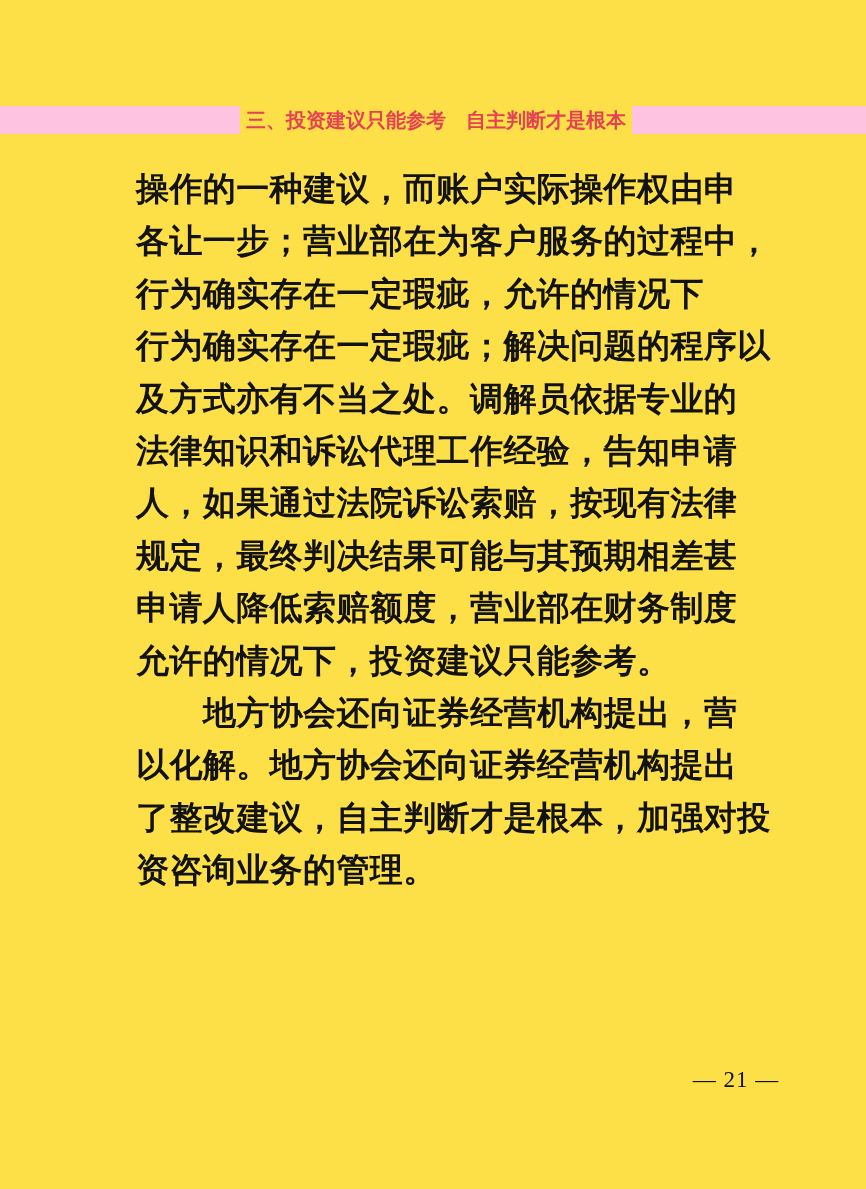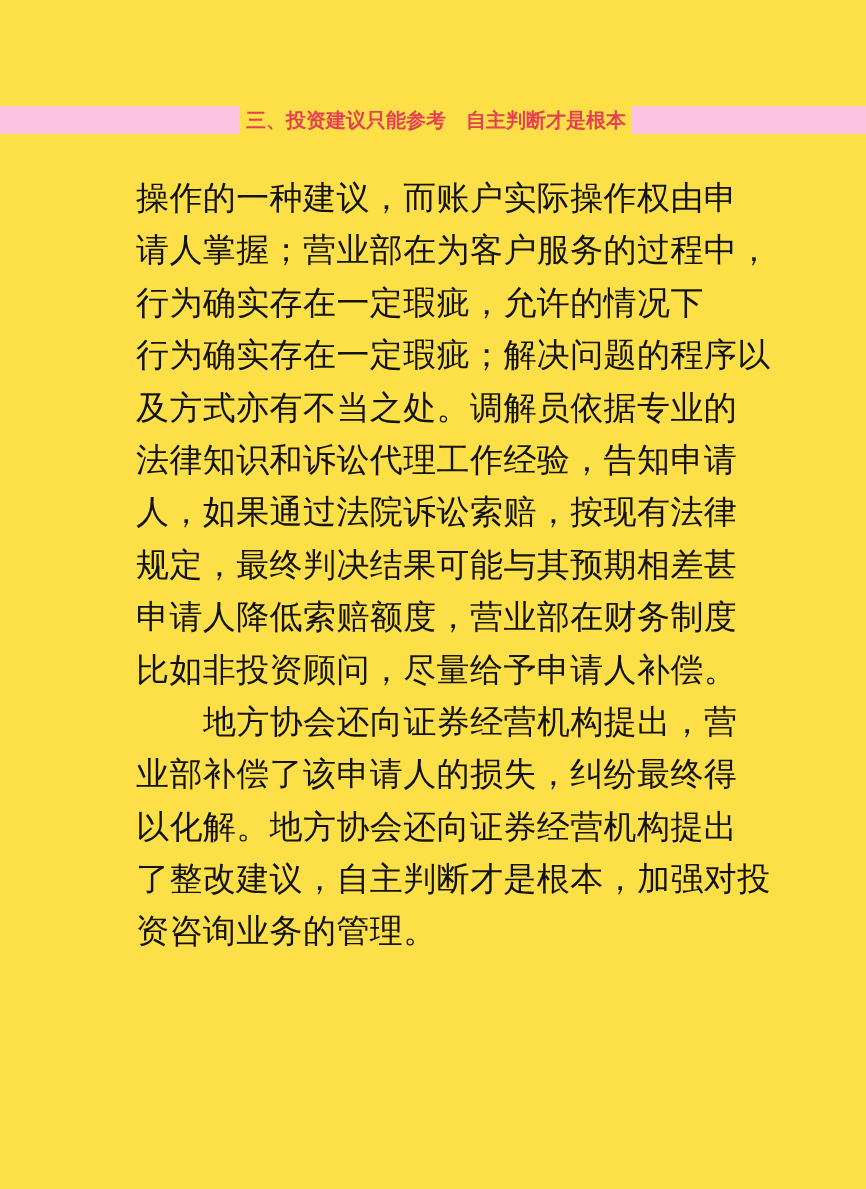--- a/index.html
+++ b/index.html
@@ -31,22 +31,23 @@
     font-family: "Liberation Sans", "DejaVu Sans", sans-serif;
     font-weight: bold;
     font-size: 20px;
     letter-spacing: 0px;
     white-space: nowrap;
   }
   
   .body-text {
     position: absolute;
     left: 136px;
-    top: 172px;
+    top: 163px;
     width: 620px;
+    font-weight: bold;
   }
   .line {
     height: 52.4px;
     line-height: 52.4px;
     font-size: 33px;
     letter-spacing: 0.4px;
     white-space: nowrap;
   }
   .line.indent { padding-left: 67px; }
   
@@ -69,30 +70,30 @@
 <div class="page">
 
   <div class="header">
     <div class="band band-left" style="background-color: rgb(253, 195, 225);"></div>
     <div class="chapter-title" style="color: rgb(230, 64, 84);">三、投资建议只能参考　自主判断才是根本</div>
     <div class="band band-right" style="background-color: rgb(253, 195, 225);"></div>
   </div>
 
   <div class="body-text">
     <div class="line">操作的一种建议，而账户实际操作权由申</div>
-    <div class="line">请人掌握；营业部在为客户服务的过程中，</div>
+    <div class="line">各让一步；营业部在为客户服务的过程中，</div>
     <div class="line">行为确实存在一定瑕疵，允许的情况下</div>
     <div class="line">行为确实存在一定瑕疵；解决问题的程序以</div>
     <div class="line">及方式亦有不当之处。调解员依据专业的</div>
     <div class="line">法律知识和诉讼代理工作经验，告知申请</div>
     <div class="line">人，如果通过法院诉讼索赔，按现有法律</div>
     <div class="line">规定，最终判决结果可能与其预期相差甚</div>
     <div class="line">申请人降低索赔额度，营业部在财务制度</div>
-    <div class="line">比如非投资顾问，尽量给予申请人补偿。</div>
+    <div class="line">允许的情况下，投资建议只能参考。</div>
     <div class="line indent">地方协会还向证券经营机构提出，营</div>
-    <div class="line">业部补偿了该申请人的损失，纠纷最终得</div>
     <div class="line">以化解。地方协会还向证券经营机构提出</div>
     <div class="line">了整改建议，自主判断才是根本，加强对投</div>
     <div class="line">资咨询业务的管理。</div>
   </div>
 
+  <div class="page-number">— 21 —</div>
 
 </div>
 
 </body></html>

